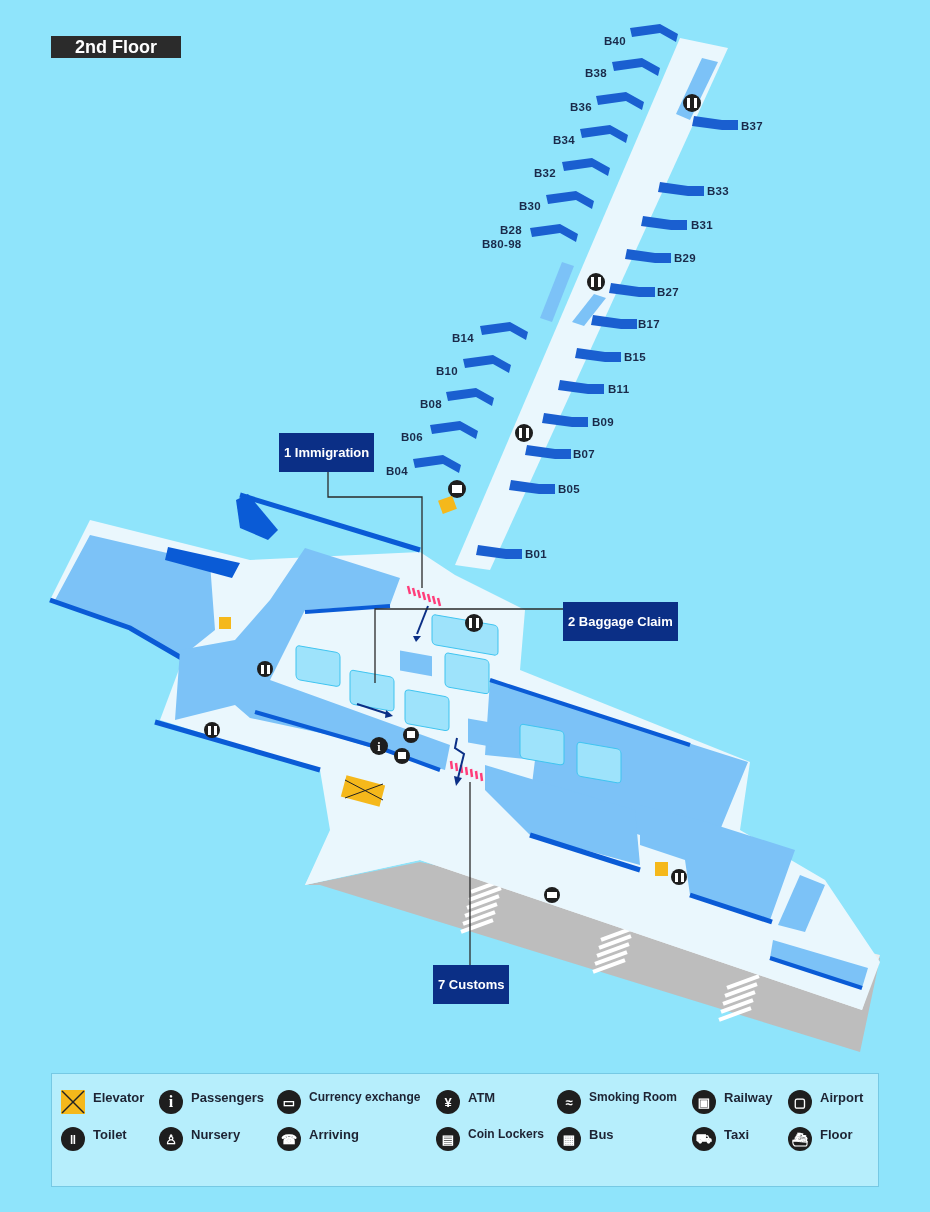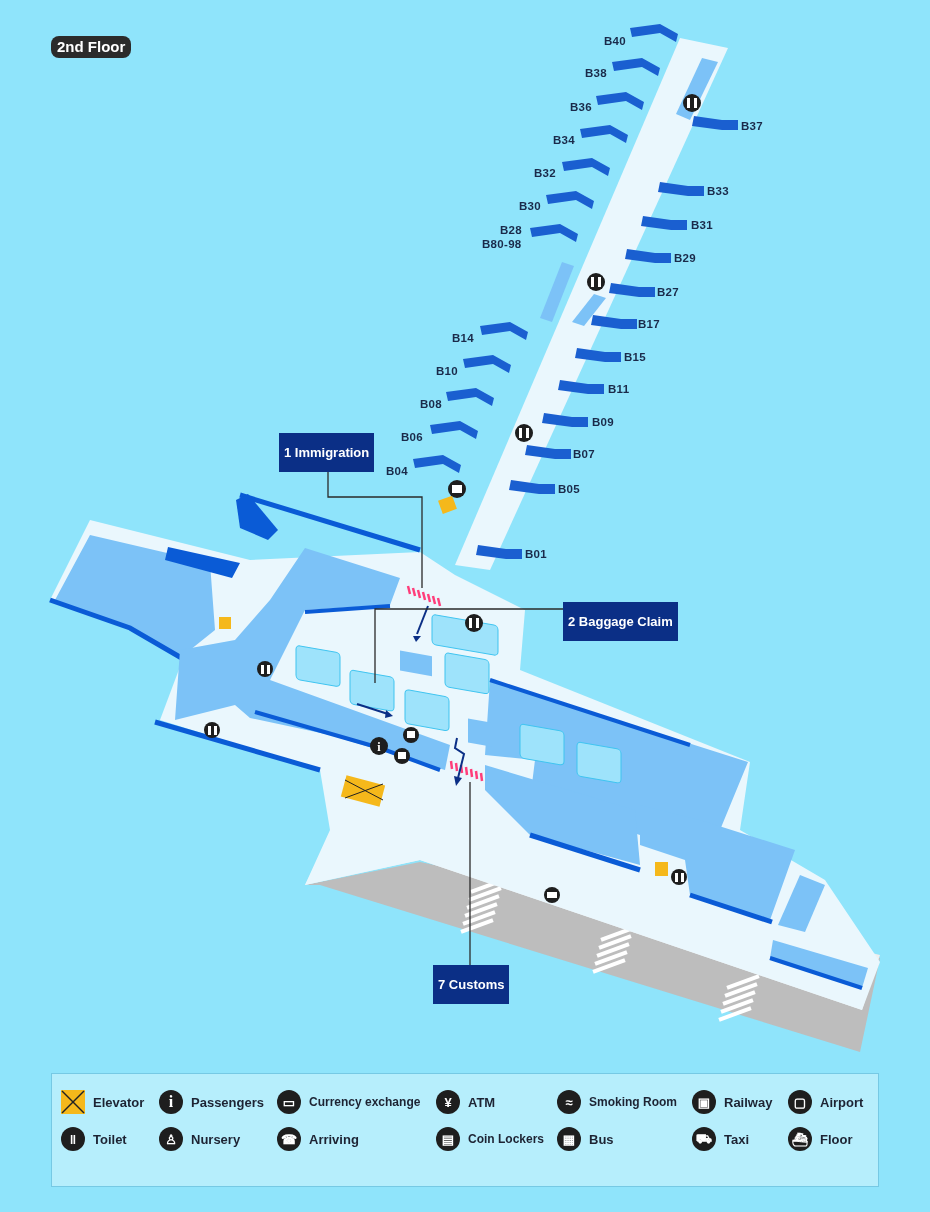--- a/index.html
+++ b/index.html
@@ -1,22 +1,22 @@
 <!DOCTYPE html>
 <html><head>
 <meta charset="utf-8">
 <style>
   html,body{margin:0;padding:0;}
   body{width:930px;height:1212px;background:#8fe4fb;position:relative;overflow:hidden;font-family:"Liberation Sans",sans-serif;}
-  .floor-badge{position:absolute;left:51px;top:36px;background:#2b2b2b;color:#fff;font-weight:bold;font-size:15px;padding:3px 6px;line-height:16px;border-radius:8px;}
+  .floor-badge{position:absolute;left:51px;top:36px;background:#2b2b2b;color:#fff;font-weight:bold;font-size:18px;padding:3px 24px;line-height:16px;}
   svg.map{position:absolute;left:0;top:0;}
   .gate-label{font-family:"Liberation Sans",sans-serif;font-weight:bold;font-size:11.5px;fill:#1a2a4a;letter-spacing:0.3px;}
   .callout{position:absolute;background:#0b2f86;color:#fff;font-weight:bold;font-size:13px;padding:12px 5px;line-height:15px;white-space:nowrap;}
   .legend{position:absolute;left:51px;top:1073px;width:828px;height:114px;background:#b6eefc;border:1px solid #76c9e4;box-sizing:border-box;}
-  .lg-item{position:absolute;display:flex;align-items:center;font-size:13px;color:#1d2333;font-weight:bold;}
+  .lg-item{position:absolute;display:flex;align-items:flex-start;font-size:13px;color:#1d2333;font-weight:bold;}
   .lg-icon{width:24px;height:24px;border-radius:50%;background:#1e1e1e;color:#fff;display:flex;align-items:center;justify-content:center;font-size:13px;margin-right:8px;flex-shrink:0;}
   .lg-icon.elev{border-radius:0;background:#f5b81b;width:24px;height:24px;}
   .lg-arrow{position:absolute;display:flex;align-items:center;font-size:13px;font-weight:bold;color:#1d2333;}
 </style>
 </head>
 <body>
 
 <div class="floor-badge">2nd Floor</div>
 
 <svg class="map" width="930" height="1212" viewBox="0 0 930 1212">

